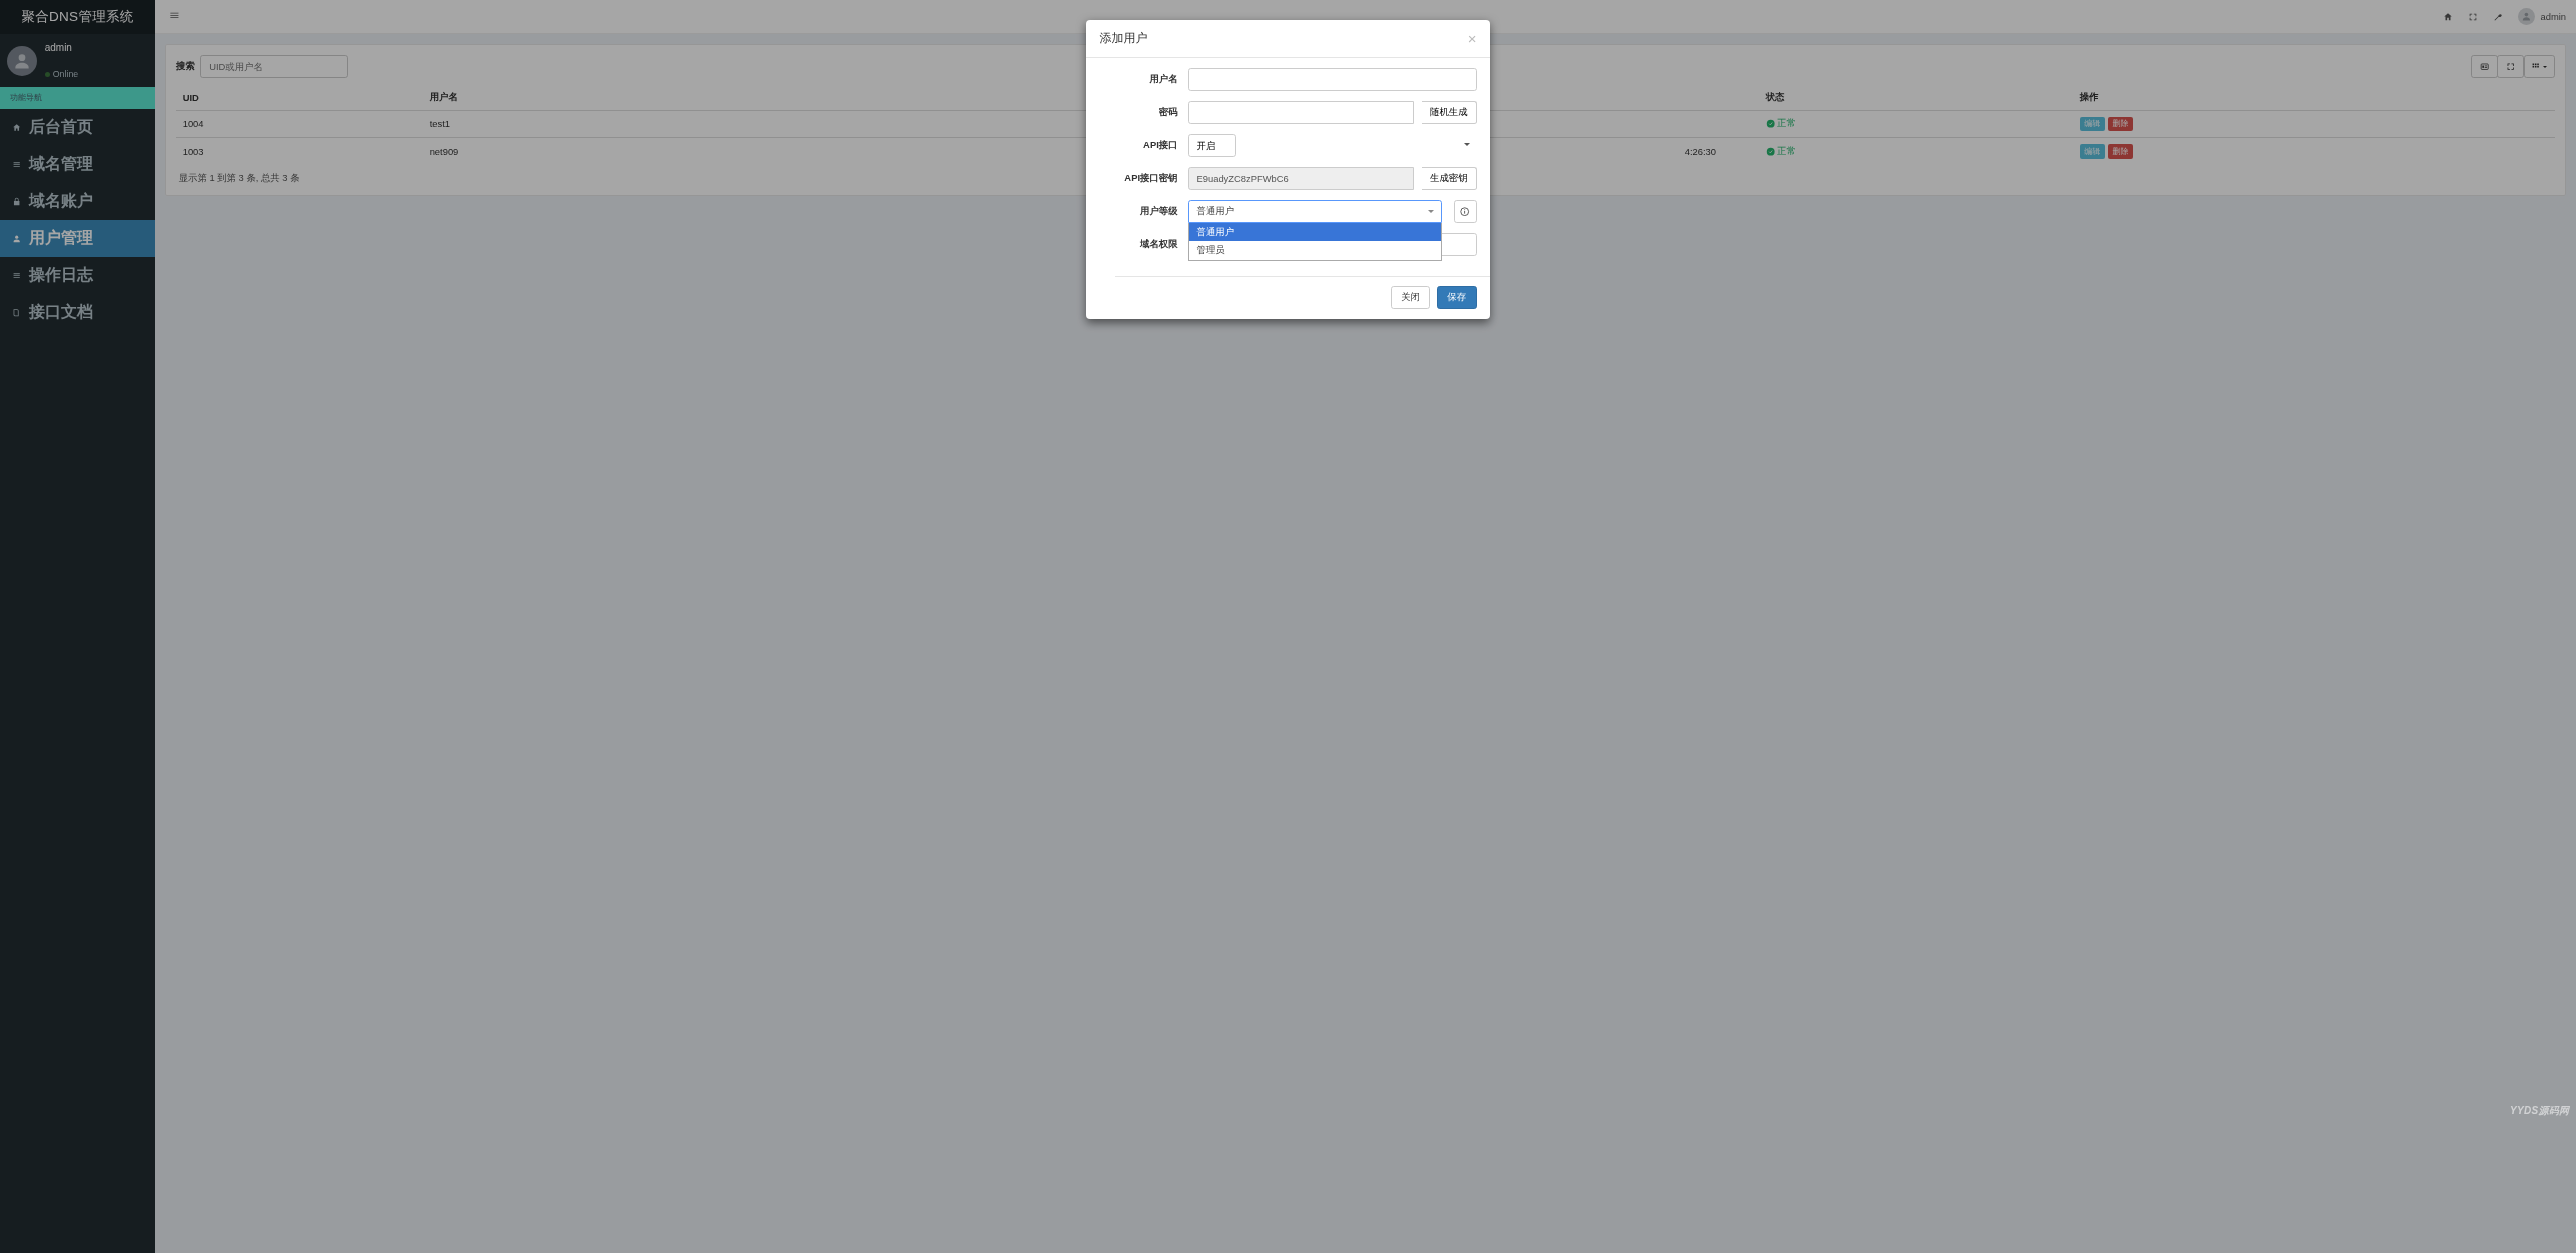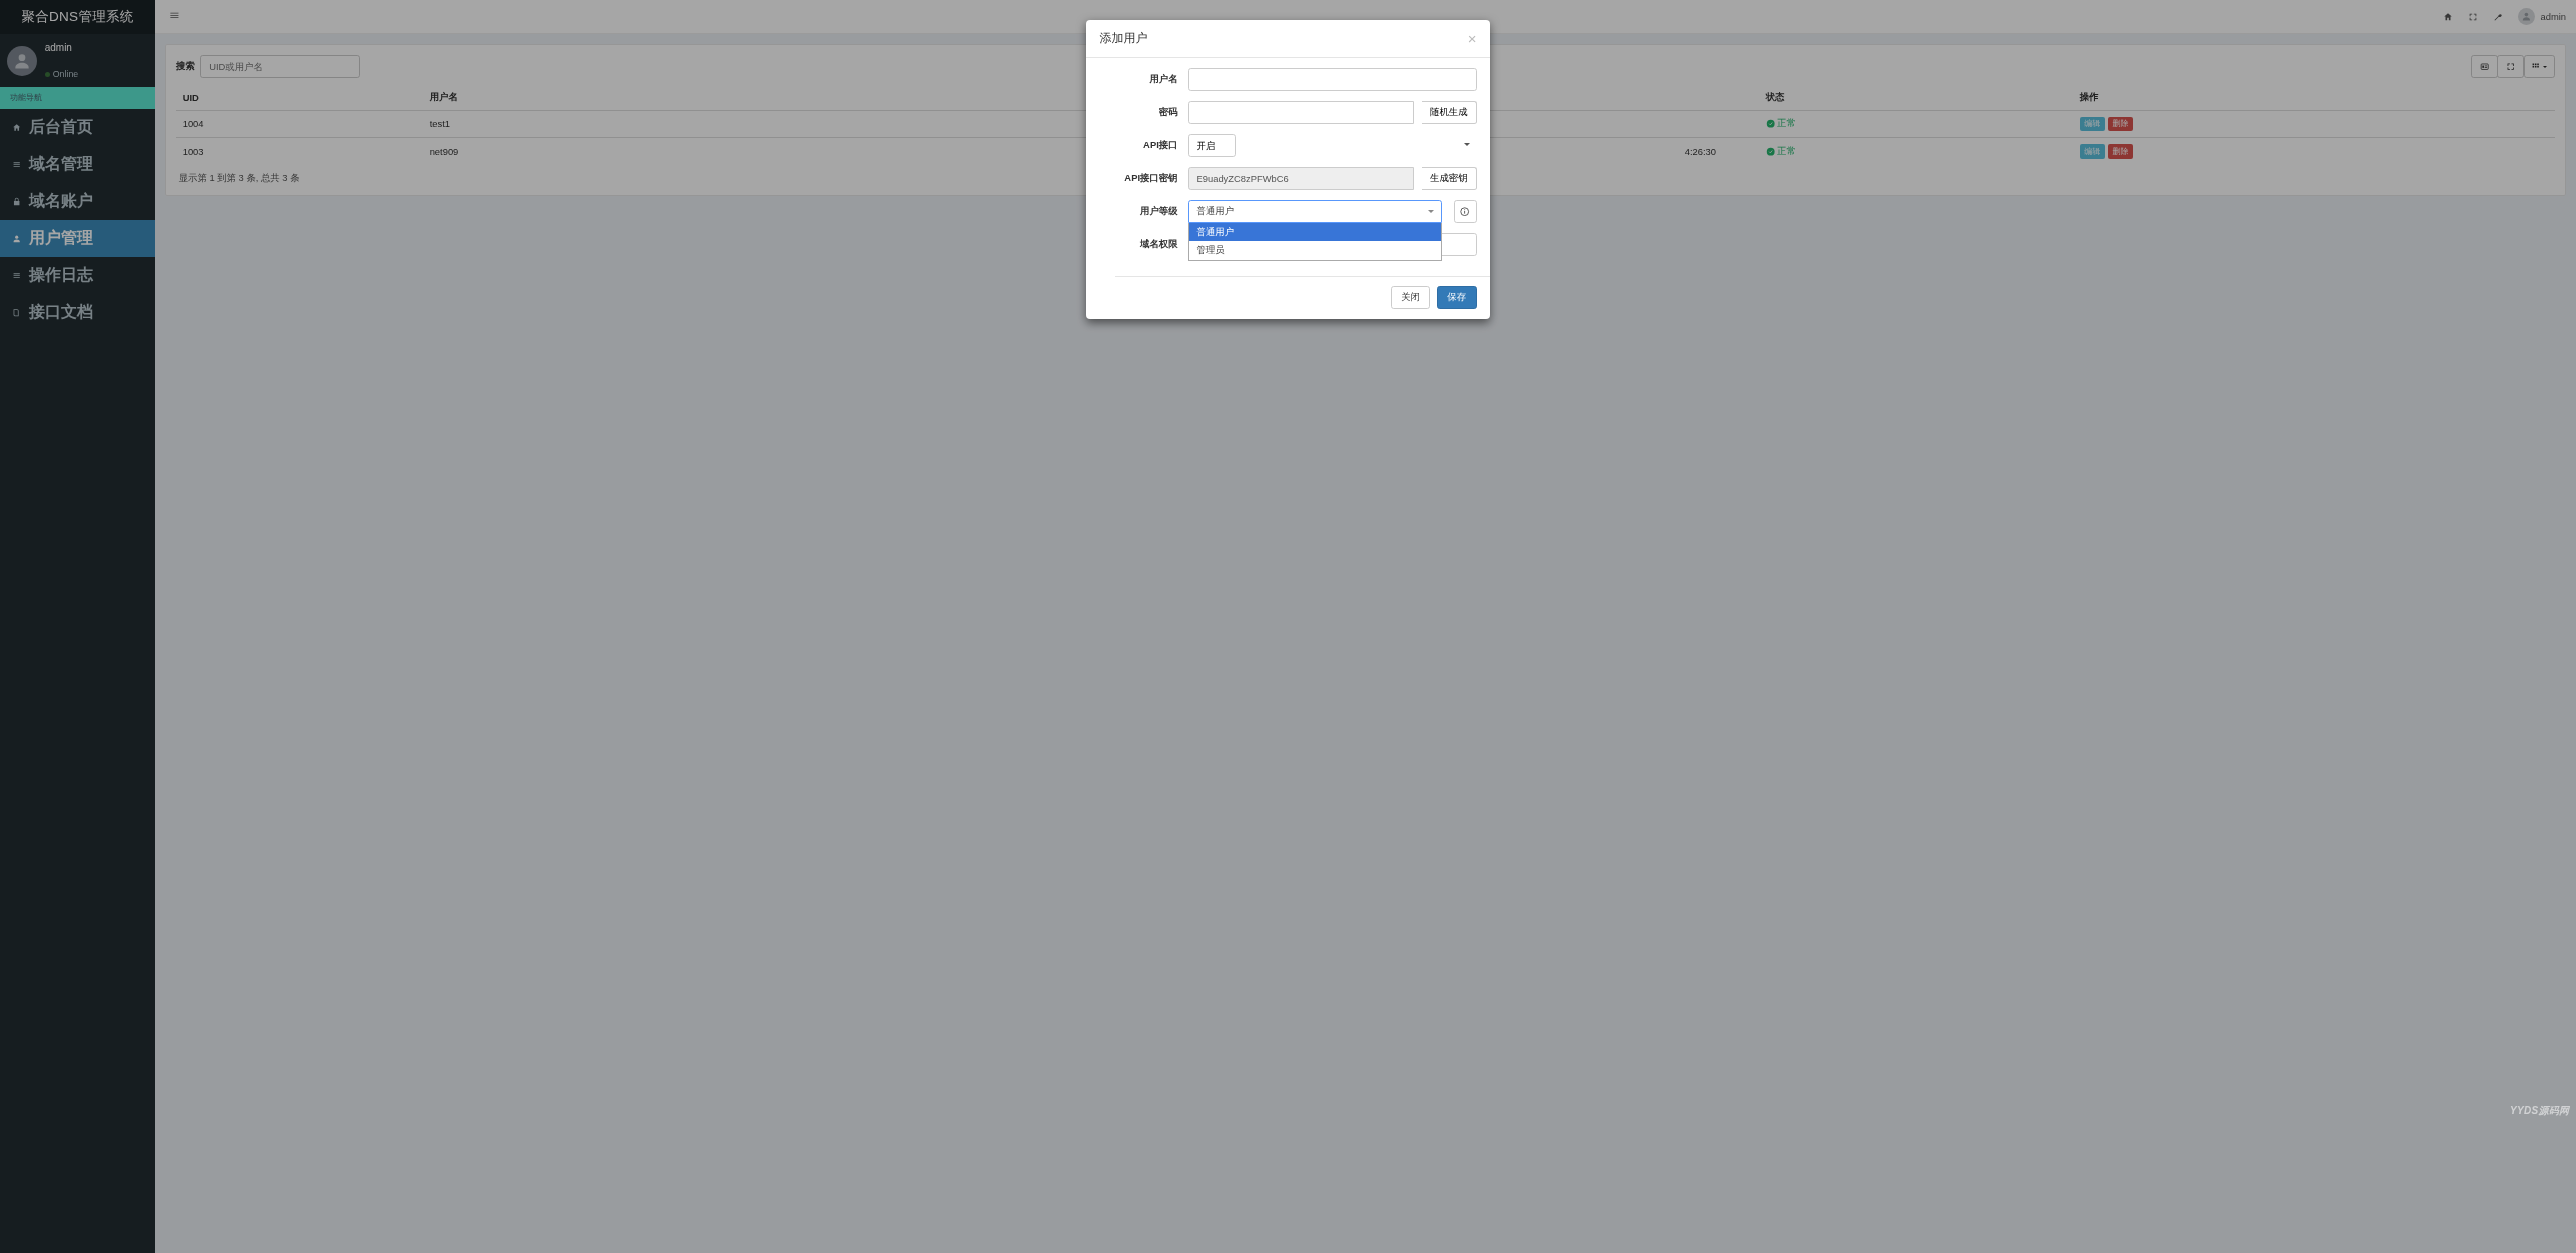--- a/index.html
+++ b/index.html
@@ -66,21 +66,21 @@
     overflow: auto; padding: 10px;
   }
   .panel {
     background: #fff; border: 0.7px solid #e7e7e7; border-radius: 2px;
     padding: 10px;
   }
   .toolbar-row { display: flex; align-items: center; margin-bottom: 6.7px; }
   .toolbar-row .search-label { font-weight: bold; margin-right: 5.4px; }
   .toolbar-row input[type=text] {
     height: 23px; padding: 0 8px; border: 0.7px solid #ccc; border-radius: 2.7px;
-    width: 160px; font-size: 9.4px;
+    width: 148px; font-size: 9.4px;
   }
   .toolbar-row .spacer { flex: 1; }
   .tb-btn {
     border: 0.7px solid #ccc; background: #fff; height: 23px; min-width: 27px;
     border-radius: 2.7px; display: inline-flex; align-items: center; justify-content: center;
     cursor: pointer; margin-left: -0.7px; padding: 0 6.7px;
   }
   .tb-btn:first-of-type { margin-left: 0; }
   .tb-btn svg { width: 9.4px; height: 9.4px; fill: #333; }
   .tb-btn .caret { width:0; height:0; border-left:2.7px solid transparent; border-right:2.7px solid transparent; border-top:2.7px solid #333; margin-left:2.7px;}

